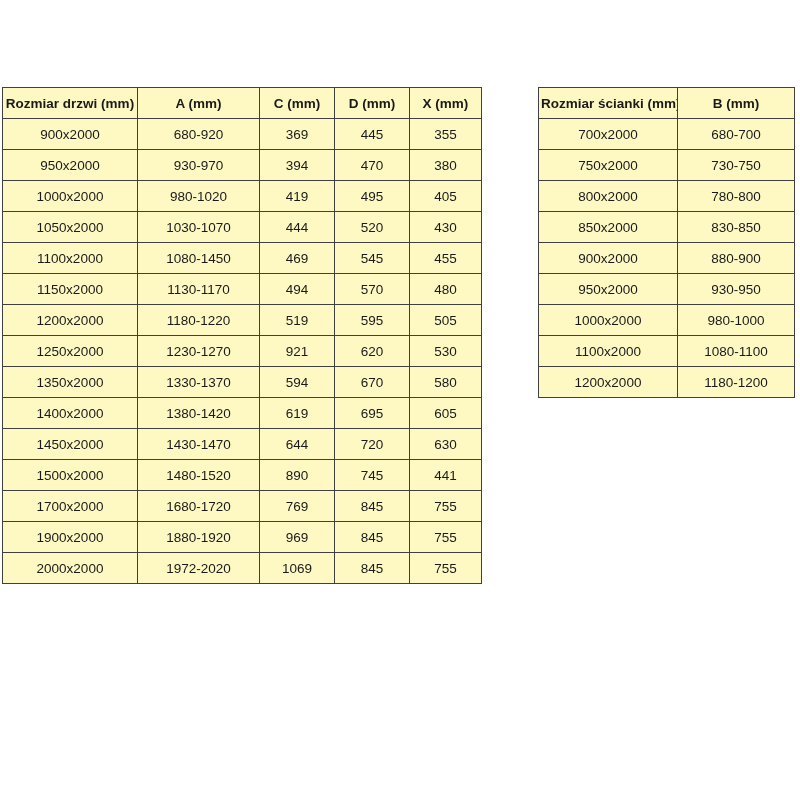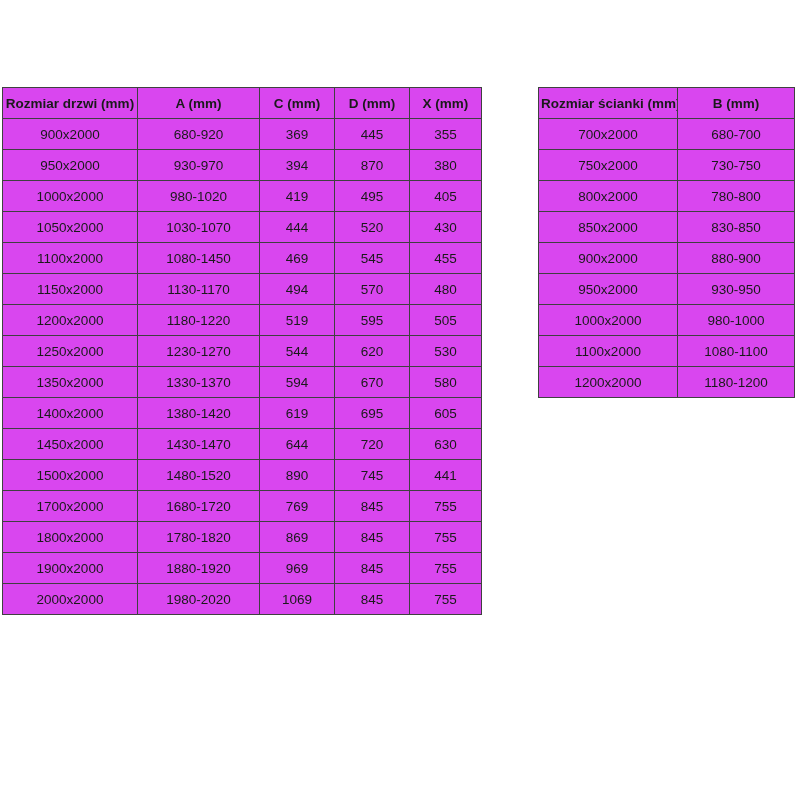--- a/index.html
+++ b/index.html
@@ -14,21 +14,21 @@
     position: relative;
     width: 800px;
     height: 800px;
     background: #ffffff;
     overflow: hidden;
   }
   table.spec {
     position: absolute;
     border-collapse: collapse;
     table-layout: fixed;
-    background: #d946ef;
+    background: #fef9c3;
   }
   table.spec th,
   table.spec td {
     border: 1px solid #404040;
     text-align: center;
     vertical-align: middle;
     padding: 0 2px;
     font-size: 13.5px;
     color: #1a1a1a;
     height: 30px;
@@ -76,21 +76,21 @@
           <td>900x2000</td>
           <td>680-920</td>
           <td>369</td>
           <td>445</td>
           <td>355</td>
         </tr>
         <tr>
           <td>950x2000</td>
           <td>930-970</td>
           <td>394</td>
-          <td>870</td>
+          <td>470</td>
           <td>380</td>
         </tr>
         <tr>
           <td>1000x2000</td>
           <td>980-1020</td>
           <td>419</td>
           <td>495</td>
           <td>405</td>
         </tr>
         <tr>
@@ -117,21 +117,21 @@
         <tr>
           <td>1200x2000</td>
           <td>1180-1220</td>
           <td>519</td>
           <td>595</td>
           <td>505</td>
         </tr>
         <tr>
           <td>1250x2000</td>
           <td>1230-1270</td>
-          <td>544</td>
+          <td>921</td>
           <td>620</td>
           <td>530</td>
         </tr>
         <tr>
           <td>1350x2000</td>
           <td>1330-1370</td>
           <td>594</td>
           <td>670</td>
           <td>580</td>
         </tr>
@@ -157,36 +157,29 @@
           <td>441</td>
         </tr>
         <tr>
           <td>1700x2000</td>
           <td>1680-1720</td>
           <td>769</td>
           <td>845</td>
           <td>755</td>
         </tr>
         <tr>
-          <td>1800x2000</td>
-          <td>1780-1820</td>
-          <td>869</td>
-          <td>845</td>
-          <td>755</td>
-        </tr>
-        <tr>
           <td>1900x2000</td>
           <td>1880-1920</td>
           <td>969</td>
           <td>845</td>
           <td>755</td>
         </tr>
         <tr>
           <td>2000x2000</td>
-          <td>1980-2020</td>
+          <td>1972-2020</td>
           <td>1069</td>
           <td>845</td>
           <td>755</td>
         </tr>
       </tbody>
   </table>
 
   <table id="walls-table" class="spec">
     <colgroup>
         <col style="width: 139px;">

